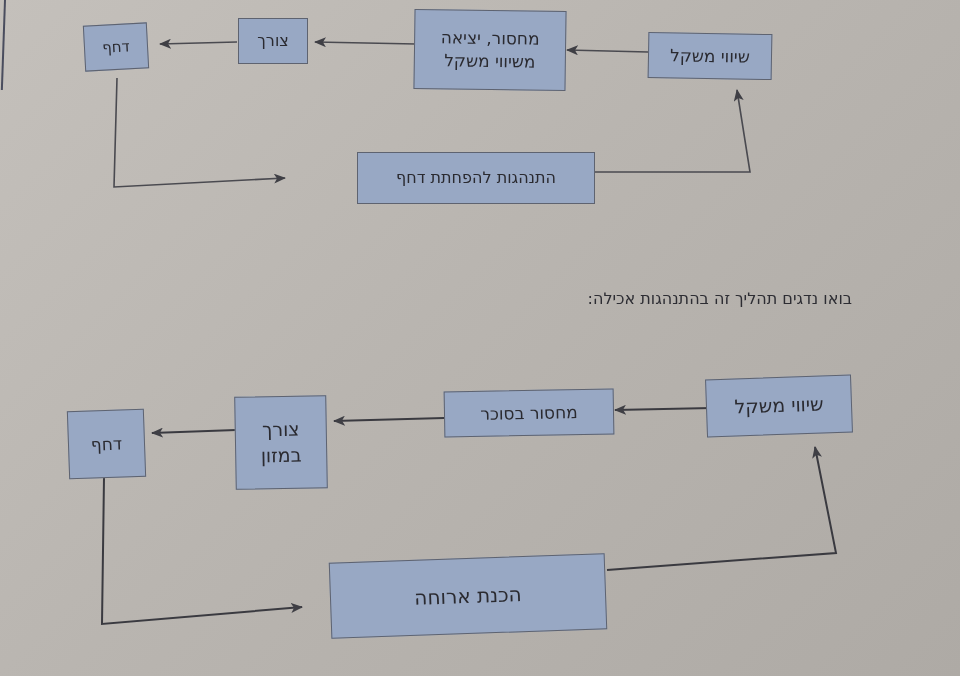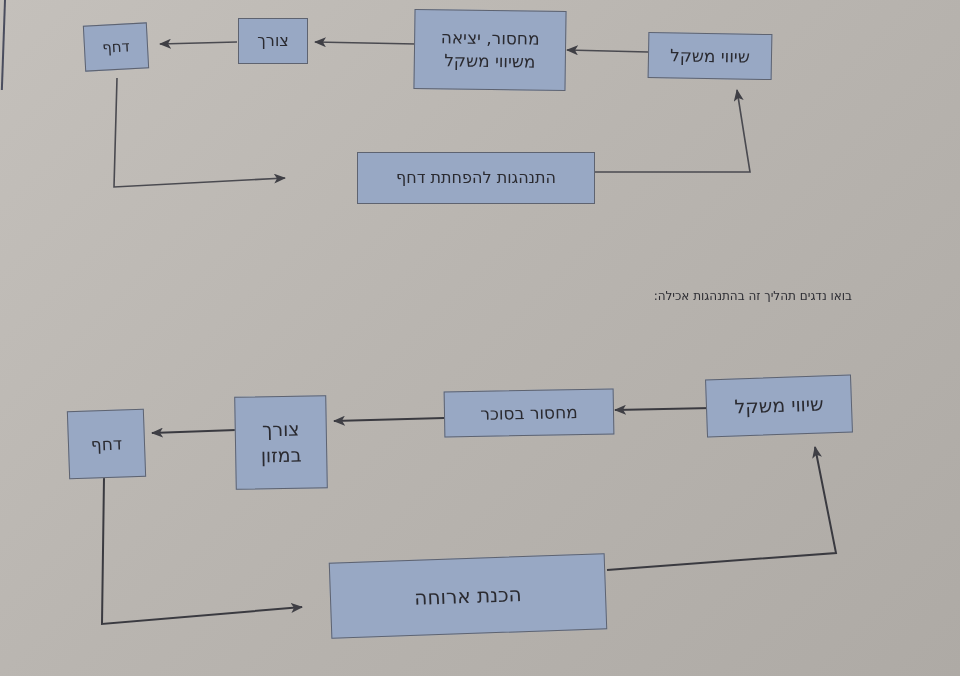--- a/index.html
+++ b/index.html
@@ -44,21 +44,21 @@
       text-align: center;
       color: #2a2a30;
       direction: rtl;
       line-height: 1.35;
       white-space: pre-line;
     }
     .caption {
       position: absolute;
       direction: rtl;
       color: #2d2d33;
-      font-size: 12px;
+      font-size: 16px;
       white-space: nowrap;
     }
   </style>
 </head>
 <body>
 
 <div class="page">
   <div class="page-edge"></div>
 
   <svg class="connectors" viewBox="0 0 960 676">

